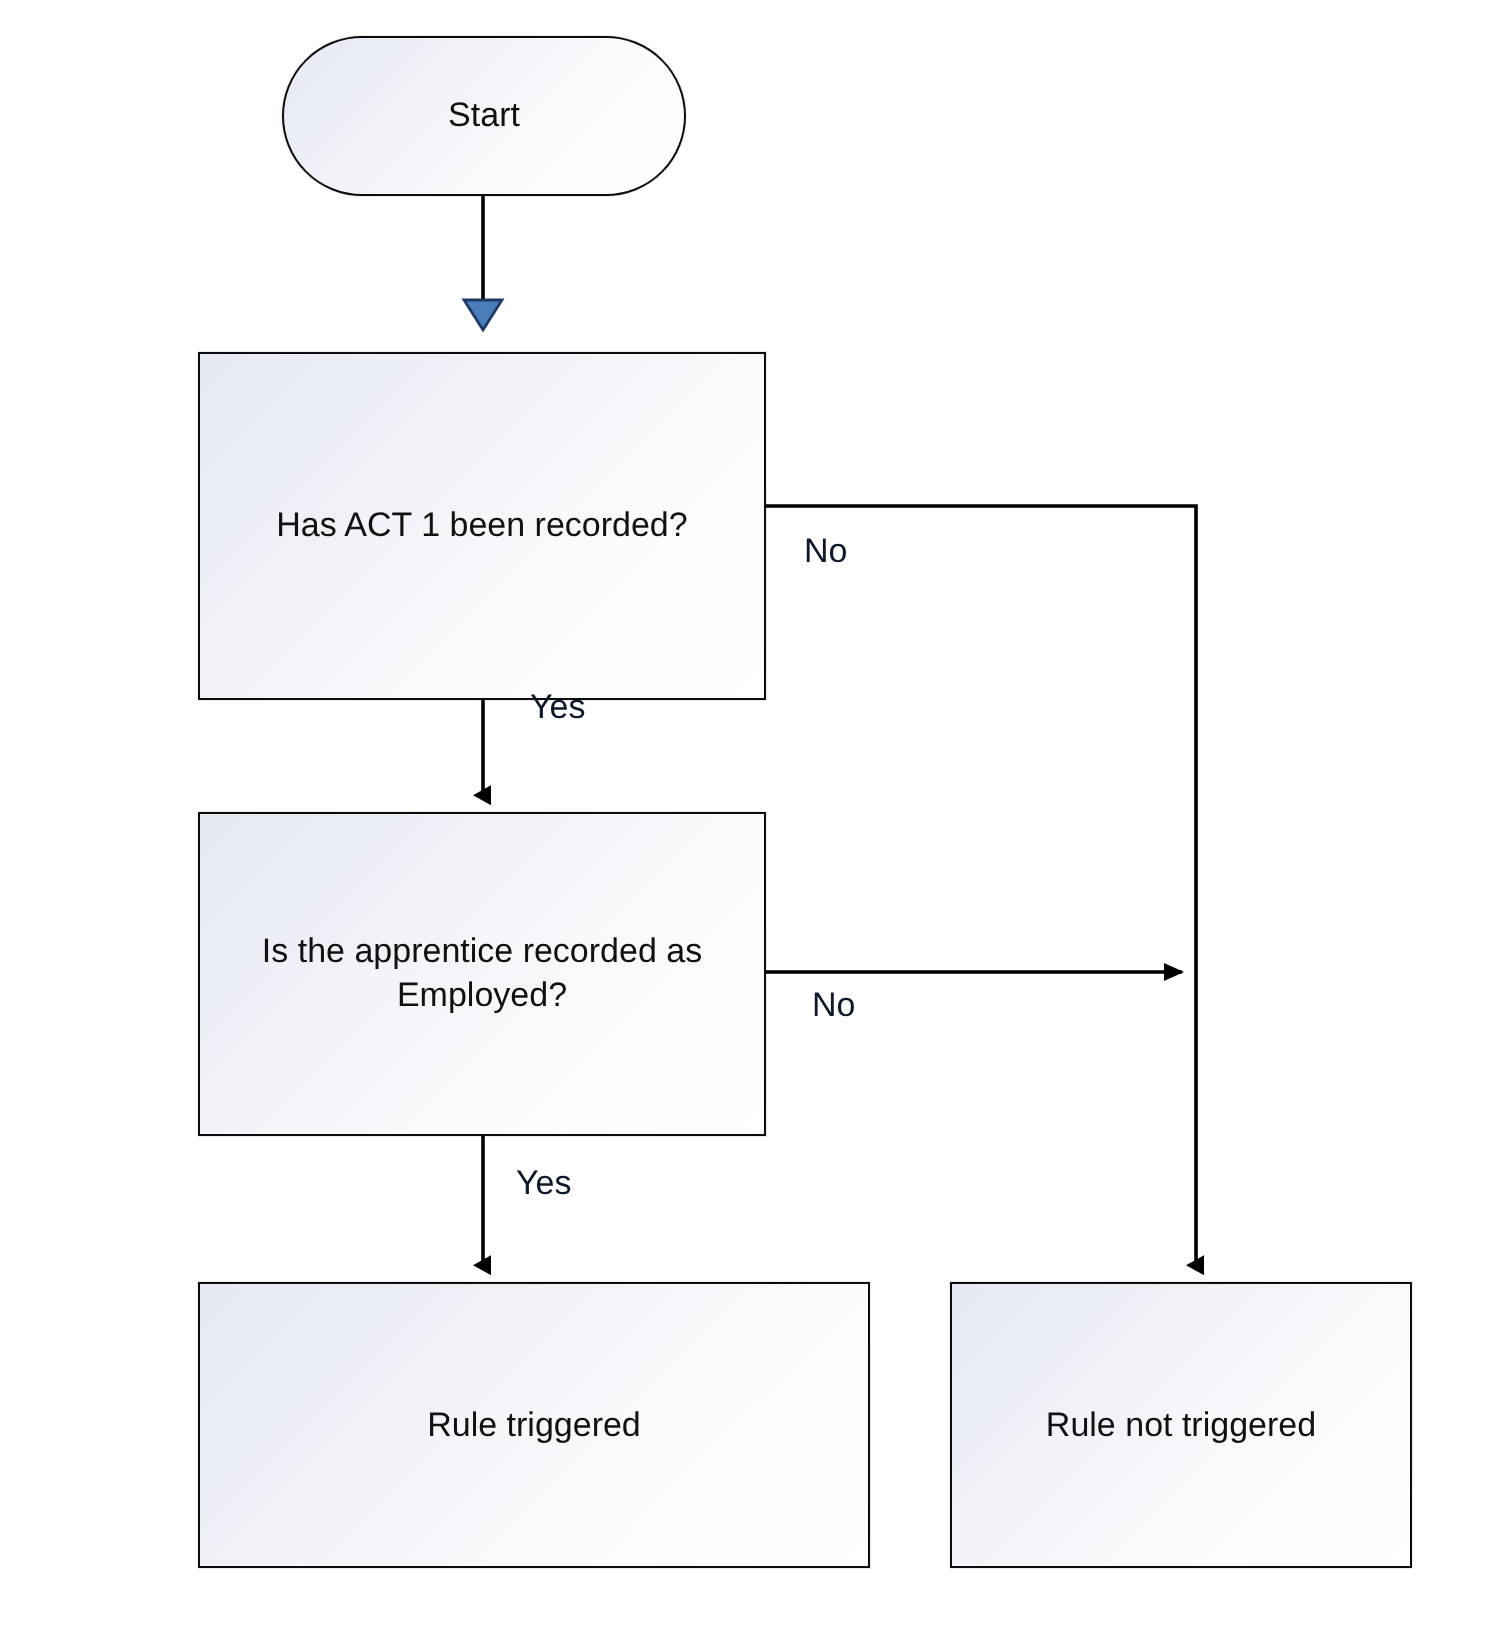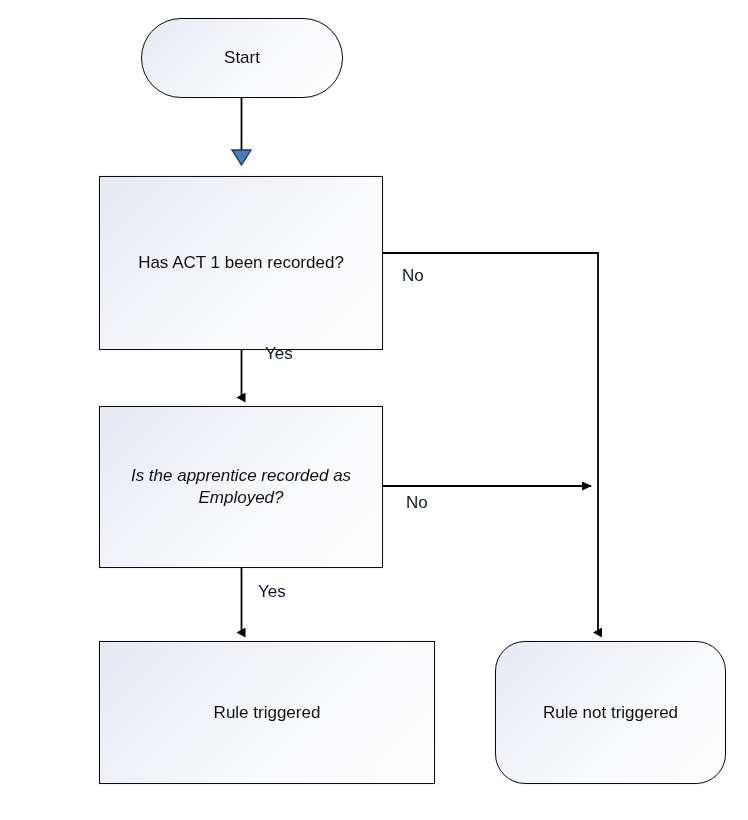--- a/index.html
+++ b/index.html
@@ -61,36 +61,34 @@
     height: 174px;
     font-size: 17px;
     margin-top: 10px;
   }
   #node-employed {
     left: 99px;
     top: 406px;
     width: 284px;
     height: 162px;
     font-size: 17px;
-    font-style: italic;
   }
   #node-triggered {
     left: 99px;
     top: 641px;
     width: 336px;
     height: 143px;
     font-size: 17px;
   }
   #node-not-triggered {
-    left: 495px;
+    left: 475px;
     top: 641px;
     width: 231px;
     height: 143px;
     font-size: 17px;
-    border-radius: 30px;
   }
   .edge-label {
     position: absolute;
     font-size: 17px;
     color: #0f172a;
     white-space: nowrap;
   }
   #edge-label-yes-1 { left: 265px; top: 344px; }
   #edge-label-no-1  { left: 402px; top: 266px; }
   #edge-label-yes-2 { left: 258px; top: 582px; }

